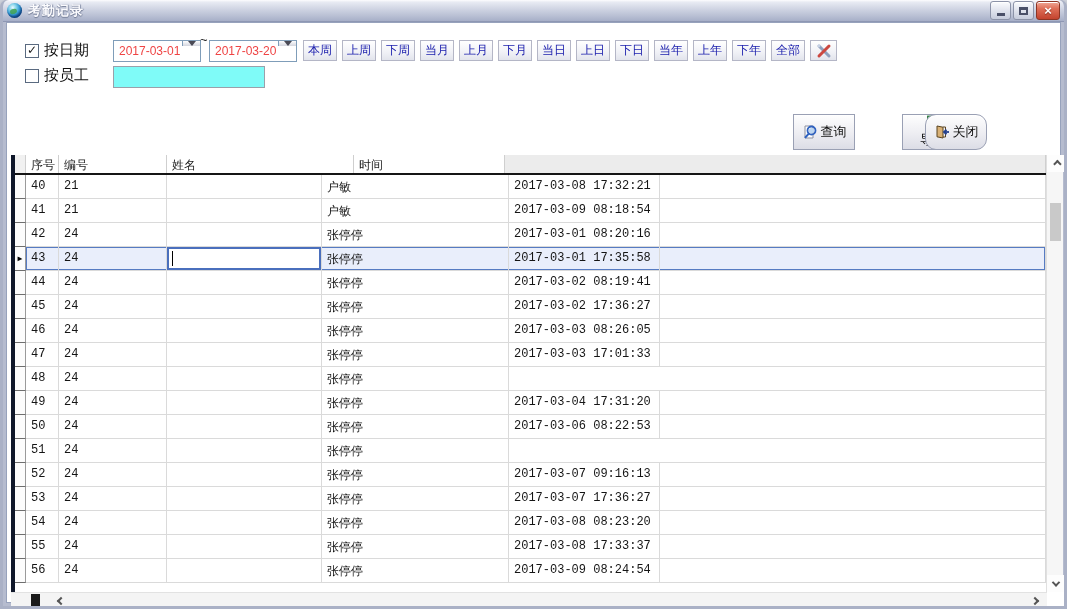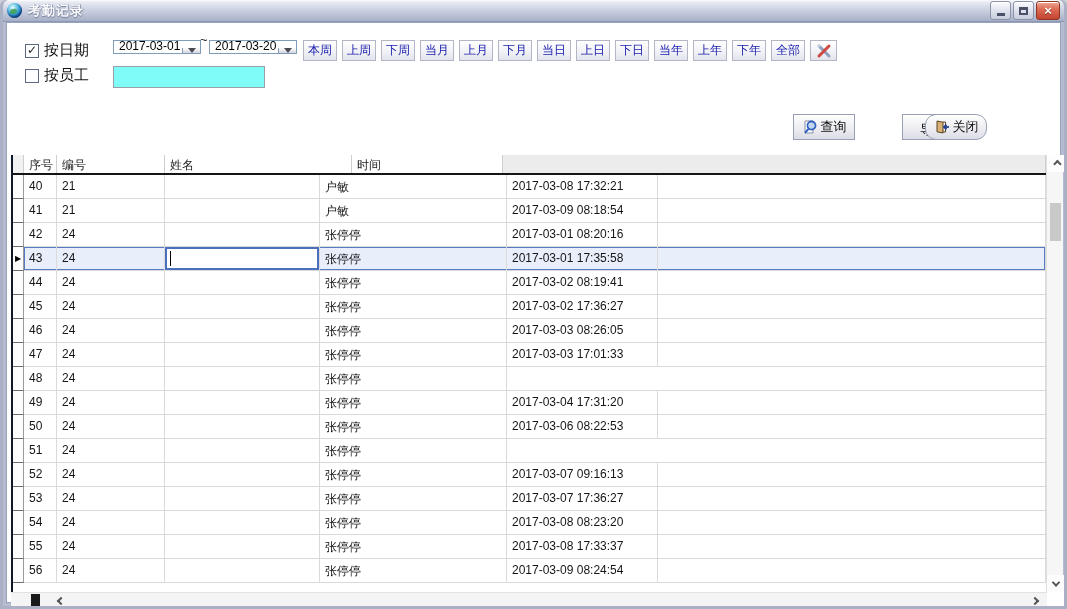--- a/index.html
+++ b/index.html
@@ -58,22 +58,22 @@
   .checkrow .label{ font-size:15px; color:#111; }
   .checkbox{
     width:14px; height:14px; border:1px solid #5a6a80; background:#fff;
     display:flex; align-items:center; justify-content:center;
     font-size:12px; font-weight:bold; color:#1a1a1a; line-height:1;
   }
   .checkbox .mark{ display:none; margin-top:-1px; }
   .checkbox.checked .mark{ display:block; }
 
   .combo{
-    position:absolute; height:14px; width:88px; border:1px solid #7f9db9; background:#fff;
-    display:flex; align-items:flex-end; font-size:12px; color:#000000;
+    position:absolute; height:22px; width:88px; border:1px solid #7f9db9; background:#fff;
+    display:flex; align-items:flex-start; font-size:12px; color:#ef4444;
   }
   .combo .val{ flex:1; padding:3px 0 0 5px; }
   .combo .drop{
     width:18px; border-left:1px solid #7f9db9;
     background:linear-gradient(180deg,#fefefe 0%,#e8e9ee 50%,#d3d5de 100%);
     display:flex; align-items:center; justify-content:center;
   }
   .tri-down{ width:0; height:0; border-left:4px solid transparent; border-right:4px solid transparent; border-top:5px solid #4a4a55; }
   .tilde{ position:absolute; left:197px; top:32px; font-size:13px; color:#222; }
 
@@ -88,31 +88,31 @@
     border:1px solid #b4b6c6; background:linear-gradient(180deg,#ffffff 0%,#f0f1f6 60%,#e2e4ec 100%);
     font-family:inherit; white-space:nowrap;
   }
   .toolbtn{
     height:21px; width:27px; border:1px solid #b4b6c6;
     background:linear-gradient(180deg,#ffffff 0%,#f0f1f6 60%,#e2e4ec 100%);
     display:flex; align-items:center; justify-content:center;
   }
   
   .abtn{
-    position:absolute; top:114px; width:62px; height:26px;
+    position:absolute; top:114px; width:62px; height:36px;
     border:1px solid #9aa0b4; background:linear-gradient(180deg,#fefefe 0%,#ededf2 55%,#dcdde6 100%);
     display:flex; align-items:center; justify-content:center; gap:3px;
     font-size:13px; color:#111; font-family:inherit;
     box-shadow:inset 0 1px 0 #fff;
   }
   .btn-query{ left:790px; } .btn-export{ left:899px;flex-direction:column; } .btn-close{ left:922px;border-radius:11px; }
 
   
   .grid{ position:absolute; left:8px; top:155px; width:1052px; height:437px; background:#fff; }
-  .grid-view{ position:absolute; top:0; left:0; right:17px; bottom:0; overflow:hidden; border-left:2px solid #0f172a;}
+  .grid-view{ position:absolute; top:0; left:0; right:17px; bottom:0; overflow:hidden; border-left:4px solid #0f172a;font-family:Liberation Mono, monospace;}
   .grid-header{ display:flex; height:20px; border-bottom:2px solid #151515; }
   .hcell{
     font-size:12px; color:#1a1a1a; padding:2px 0 0 5px;
     border-right:1px solid #cfcfcf; background:#fff; overflow:hidden; white-space:nowrap;
   }
   .hcell.ind{ background:#f1f1f1; padding:0; }
   .hcell.c-fill{ background:#ececec; }
   .grid-row{ display:flex; height:24px; }
   .cell{
     font-size:12px; color:#151515; padding:4px 0 0 5px;

